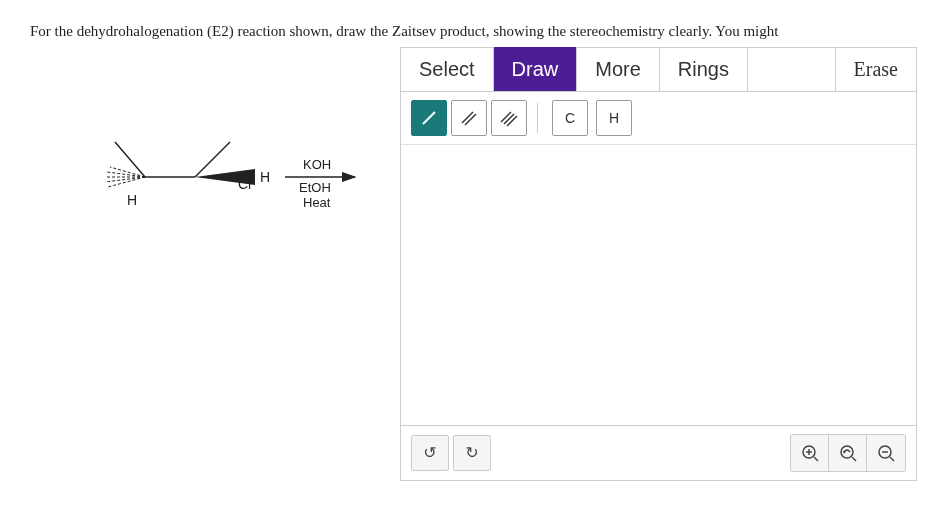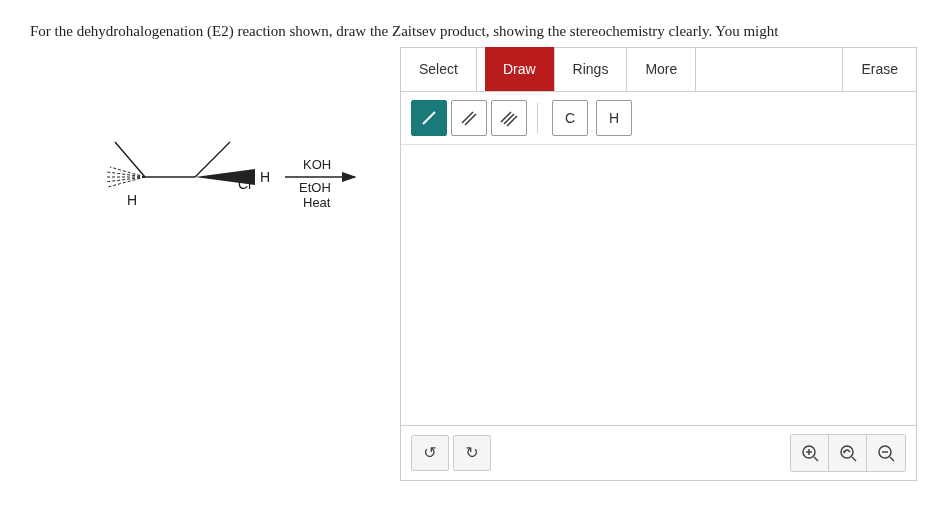--- a/index.html
+++ b/index.html
@@ -57,34 +57,34 @@
       gap: 0;
       height: 44px;
     }
     .toolbar-btn {
       height: 44px;
       padding: 0 18px;
       background: none;
       border: none;
       border-right: 1px solid #ccc;
       cursor: pointer;
-      font-size: 14px;
+      font-size: 20px;
       color: #333;
       font-family: Arial, sans-serif;
       display: flex;
       align-items: center;
       justify-content: center;
     }
     .toolbar-btn:last-child {
       border-right: none;
+      font-family: Liberation Serif, serif;
     }
     .toolbar-btn.active {
-      background: #b91c1c;
+      background: #4c1d95;
       color: #fff;
-      margin-left: 8px;
     }
     .toolbar-btn.erase {
       margin-left: auto;
       border-left: 1px solid #ccc;
       border-right: none;
     }
     .sub-toolbar {
       display: flex;
       align-items: center;
       padding: 8px 10px;
@@ -232,22 +232,22 @@
         <text x="244" y="115" font-family="Arial" font-size="13" fill="#222">EtOH</text>
         <text x="248" y="130" font-family="Arial" font-size="13" fill="#222">Heat</text>
       </svg>
     </div>
 
     <div class="draw-panel">
 
       <div class="toolbar">
         <button class="toolbar-btn">Select</button>
         <button class="toolbar-btn active">Draw</button>
+        <button class="toolbar-btn">More</button>
         <button class="toolbar-btn">Rings</button>
-        <button class="toolbar-btn">More</button>
         <button class="toolbar-btn erase">Erase</button>
       </div>
 
       <div class="sub-toolbar">
         <button class="bond-btn active-bond">
           <svg width="18" height="18" viewBox="0 0 18 18">
             <line x1="3" y1="15" x2="15" y2="3" stroke="white" stroke-width="2"></line>
           </svg>
         </button>
         <button class="bond-btn">

